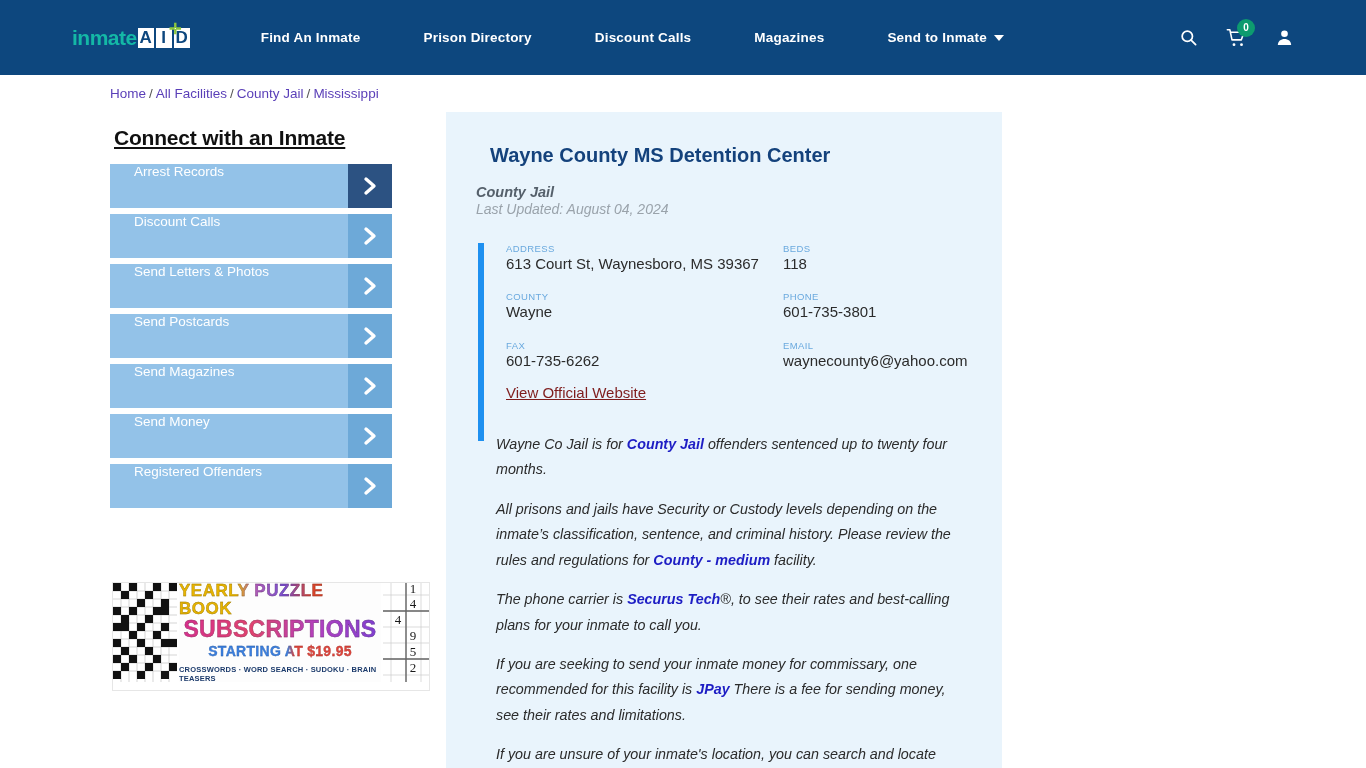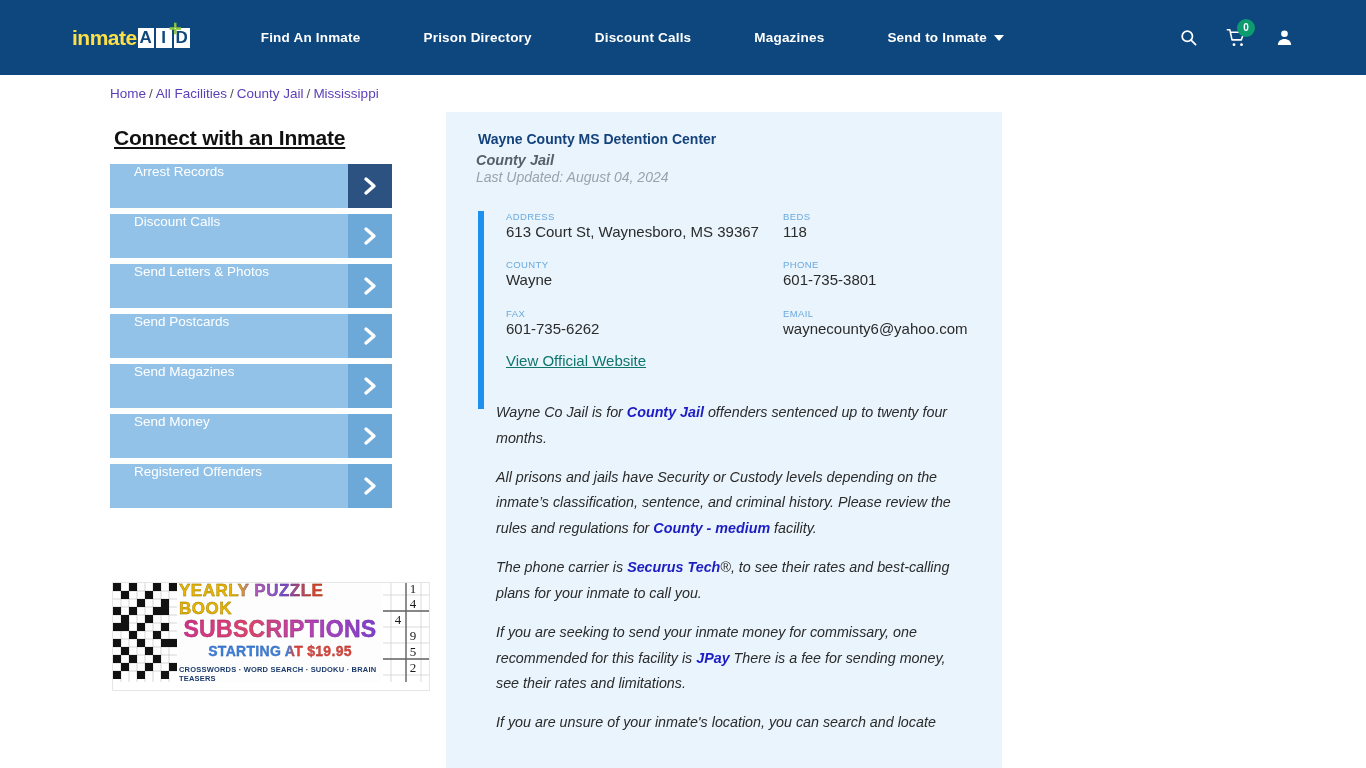--- a/index.html
+++ b/index.html
@@ -18,21 +18,21 @@
     background: #0d477e;
     display: flex; align-items: center;
   }
   .logo {
     margin-left: 72px;
     display: flex; align-items: center;
     height: 26px;
     position: relative;
   }
   .logo-word {
-    color: #fde047;
+    color: #14b8a6;
     font-size: 21px;
     font-weight: bold;
     letter-spacing: -0.5px;
     line-height: 1;
   }
   .logo-aid {
     display: flex; gap: 2px; margin-left: 1px;
   }
   .logo-aid span {
     background: #ffffff;
@@ -182,22 +182,22 @@
 
   
   #card {
     position: absolute; left: 446px; top: 112px;
     width: 556px; height: 656px;
     background: #e9f4fc;
     overflow: hidden;
   }
   #card-inner { padding: 14px 26px 0 28px; }
   #fac-title {
-    font-size: 14px; font-weight: bold;
-    color: #14427c; margin: 4px; line-height: 1.3;
+    font-size: 20px; font-weight: bold;
+    color: #14427c; margin: 16px; line-height: 1.3;
   }
   #fac-type {
     font-size: 14.5px; font-weight: bold; font-style: italic;
     color: #55606b; margin: 2px 0 0 2px;
   }
   #fac-updated {
     font-size: 14px; font-style: italic;
     color: #9aa3ab; margin: 1px 0 0 2px;
   }
 
@@ -220,21 +220,21 @@
     font-size: 9.5px; color: #6aa9de;
     letter-spacing: 0.4px; margin-bottom: 1px;
   }
   .dvalue {
     font-size: 15px; color: #2b2b2b; line-height: 1.22;
   }
   #official-site {
     display: inline-block;
     margin: 14px 0 0 0;
     font-size: 15px;
-    color: #0f766e;
+    color: #7f1d1d;
     text-decoration: underline;
     cursor: pointer;
   }
 
   #body-copy { margin: 30px 0 0 0; padding: 0 10px 0 22px; }
   #body-copy p {
     font-size: 14.3px;
     font-style: italic;
     color: #2b2b2b;
     line-height: 1.78;

